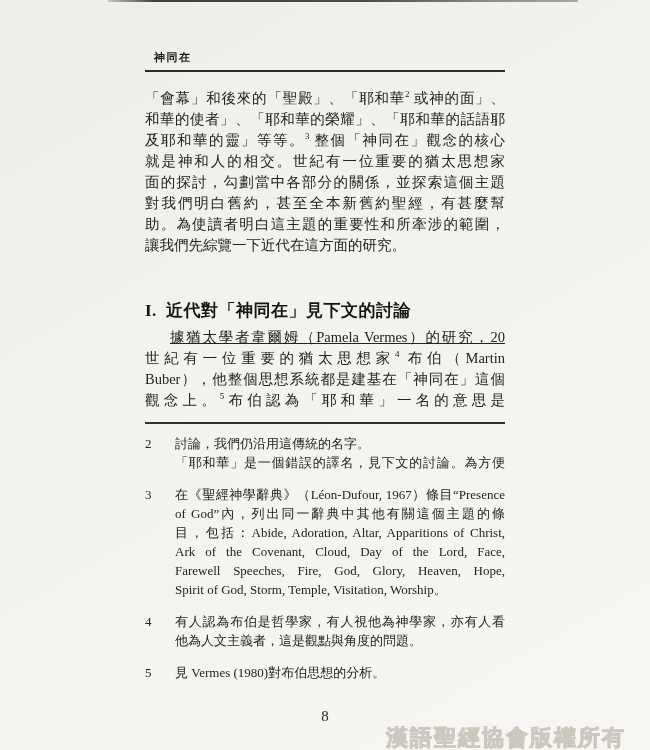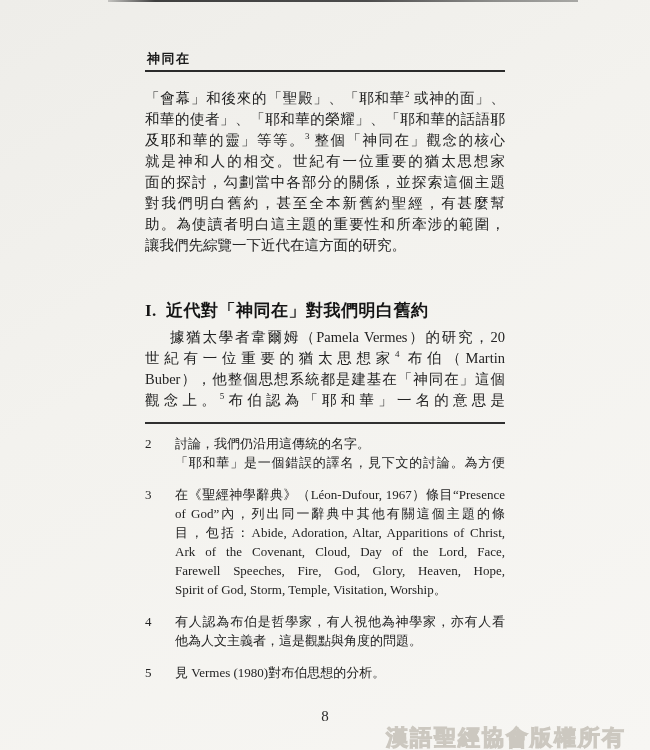--- a/index.html
+++ b/index.html
@@ -7,32 +7,32 @@
     position:relative; width:650px; height:750px; overflow:hidden;
     background:linear-gradient(150deg,#eeede9 0%,#f3f2ee 40%,#f7f6f3 100%);
     font-family:"Liberation Serif","DejaVu Serif",serif;
     color:#232323;
   }
   .scan-top-line {
     position:absolute; top:0; left:108px; width:470px; height:2px;
     background:linear-gradient(to right, rgba(70,70,70,.25), #3f3f3f 10%, #4c4c4c 55%, #8d8d8b 82%, rgba(155,155,152,.85));
   }
   .running-header {
-    position:absolute; left:147px; top:50px;
+    position:absolute; left:154px; top:50px;
     font-family:"Liberation Sans","DejaVu Sans",sans-serif;
-    font-weight:bold; font-size:13px; letter-spacing:1.5px; color:#1b1b1b;
+    font-weight:bold; font-size:11px; letter-spacing:1.5px; color:#1b1b1b;
   }
   .header-rule { position:absolute; left:145px; top:70px; width:360px; height:2px; background:#2b2b2b; }
 
   .para { position:absolute; left:145px; width:360px; font-size:14.5px; line-height:21px; }
   .p1 { top:88px; }
   .p2 { top:327px; }
   .line { height:21px; text-align:justify; text-align-last:justify; text-justify:inter-character; overflow:visible; white-space:nowrap0; }
   .line.short { text-align:center; text-align-last:left; }
-  .indent { text-indent:25px; }
+  .indent { text-indent:25px;text-decoration:underline; }
   .sup { font-size:9px; vertical-align:super; line-height:0; }
 
   .section-heading {
     position:absolute; left:145px; top:299px;
     font-family:"Liberation Sans","DejaVu Sans",sans-serif;
     font-size:17px; font-weight:bold; color:#151515; letter-spacing:.5px;
   }
   .section-heading .numeral { font-family:"Liberation Serif","DejaVu Serif",serif; margin-right:9px; }
 
   .fn-rule { position:absolute; left:145px; top:422px; width:360px; height:1.5px; background:#303030; }
@@ -67,21 +67,21 @@
     <div class="line">和華的使者」、「耶和華的榮耀」、「耶和華的話語」及</div>
     <div class="line"><span>「耶和華的靈」等等。</span><span class="sup">3</span><span> 整個「神同在」觀念的核心</span></div>
     <div class="line">就是神和人的相交。世紀有一位重要的猶太思想家</div>
     <div class="line">面的探討，勾劃當中各部分的關係，並探索這個主題</div>
     <div class="line">對我們明白舊約，甚至全本新舊約聖經，有甚麼幫</div>
     <div class="line">助。為使讀者明白這主題的重要性和所牽涉的範圍，</div>
     <div class="line short">讓我們先綜覽一下近代在這方面的研究。</div>
   </div>
 
   <div class="section-heading">
-    <span class="numeral">I.</span><span>近代對「神同在」對我們明白舊約</span>
+    <span class="numeral">I.</span><span>近代對「神同在」見下文的討論</span>
   </div>
 
   <div class="para p2">
     <div class="line indent">據猶太學者韋爾姆（Pamela Vermes）的研究，20</div>
     <div class="line"><span>世紀有一位重要的猶太思想家</span><span class="sup">4</span><span> 布伯（Martin</span></div>
     <div class="line">Buber），他整個思想系統都是建基在「神同在」這個</div>
     <div class="line"><span>觀念上。</span><span class="sup">5</span><span>布伯認為「耶和華」一名的意思是</span></div>
   </div>
 
   <div class="fn-rule"></div>

